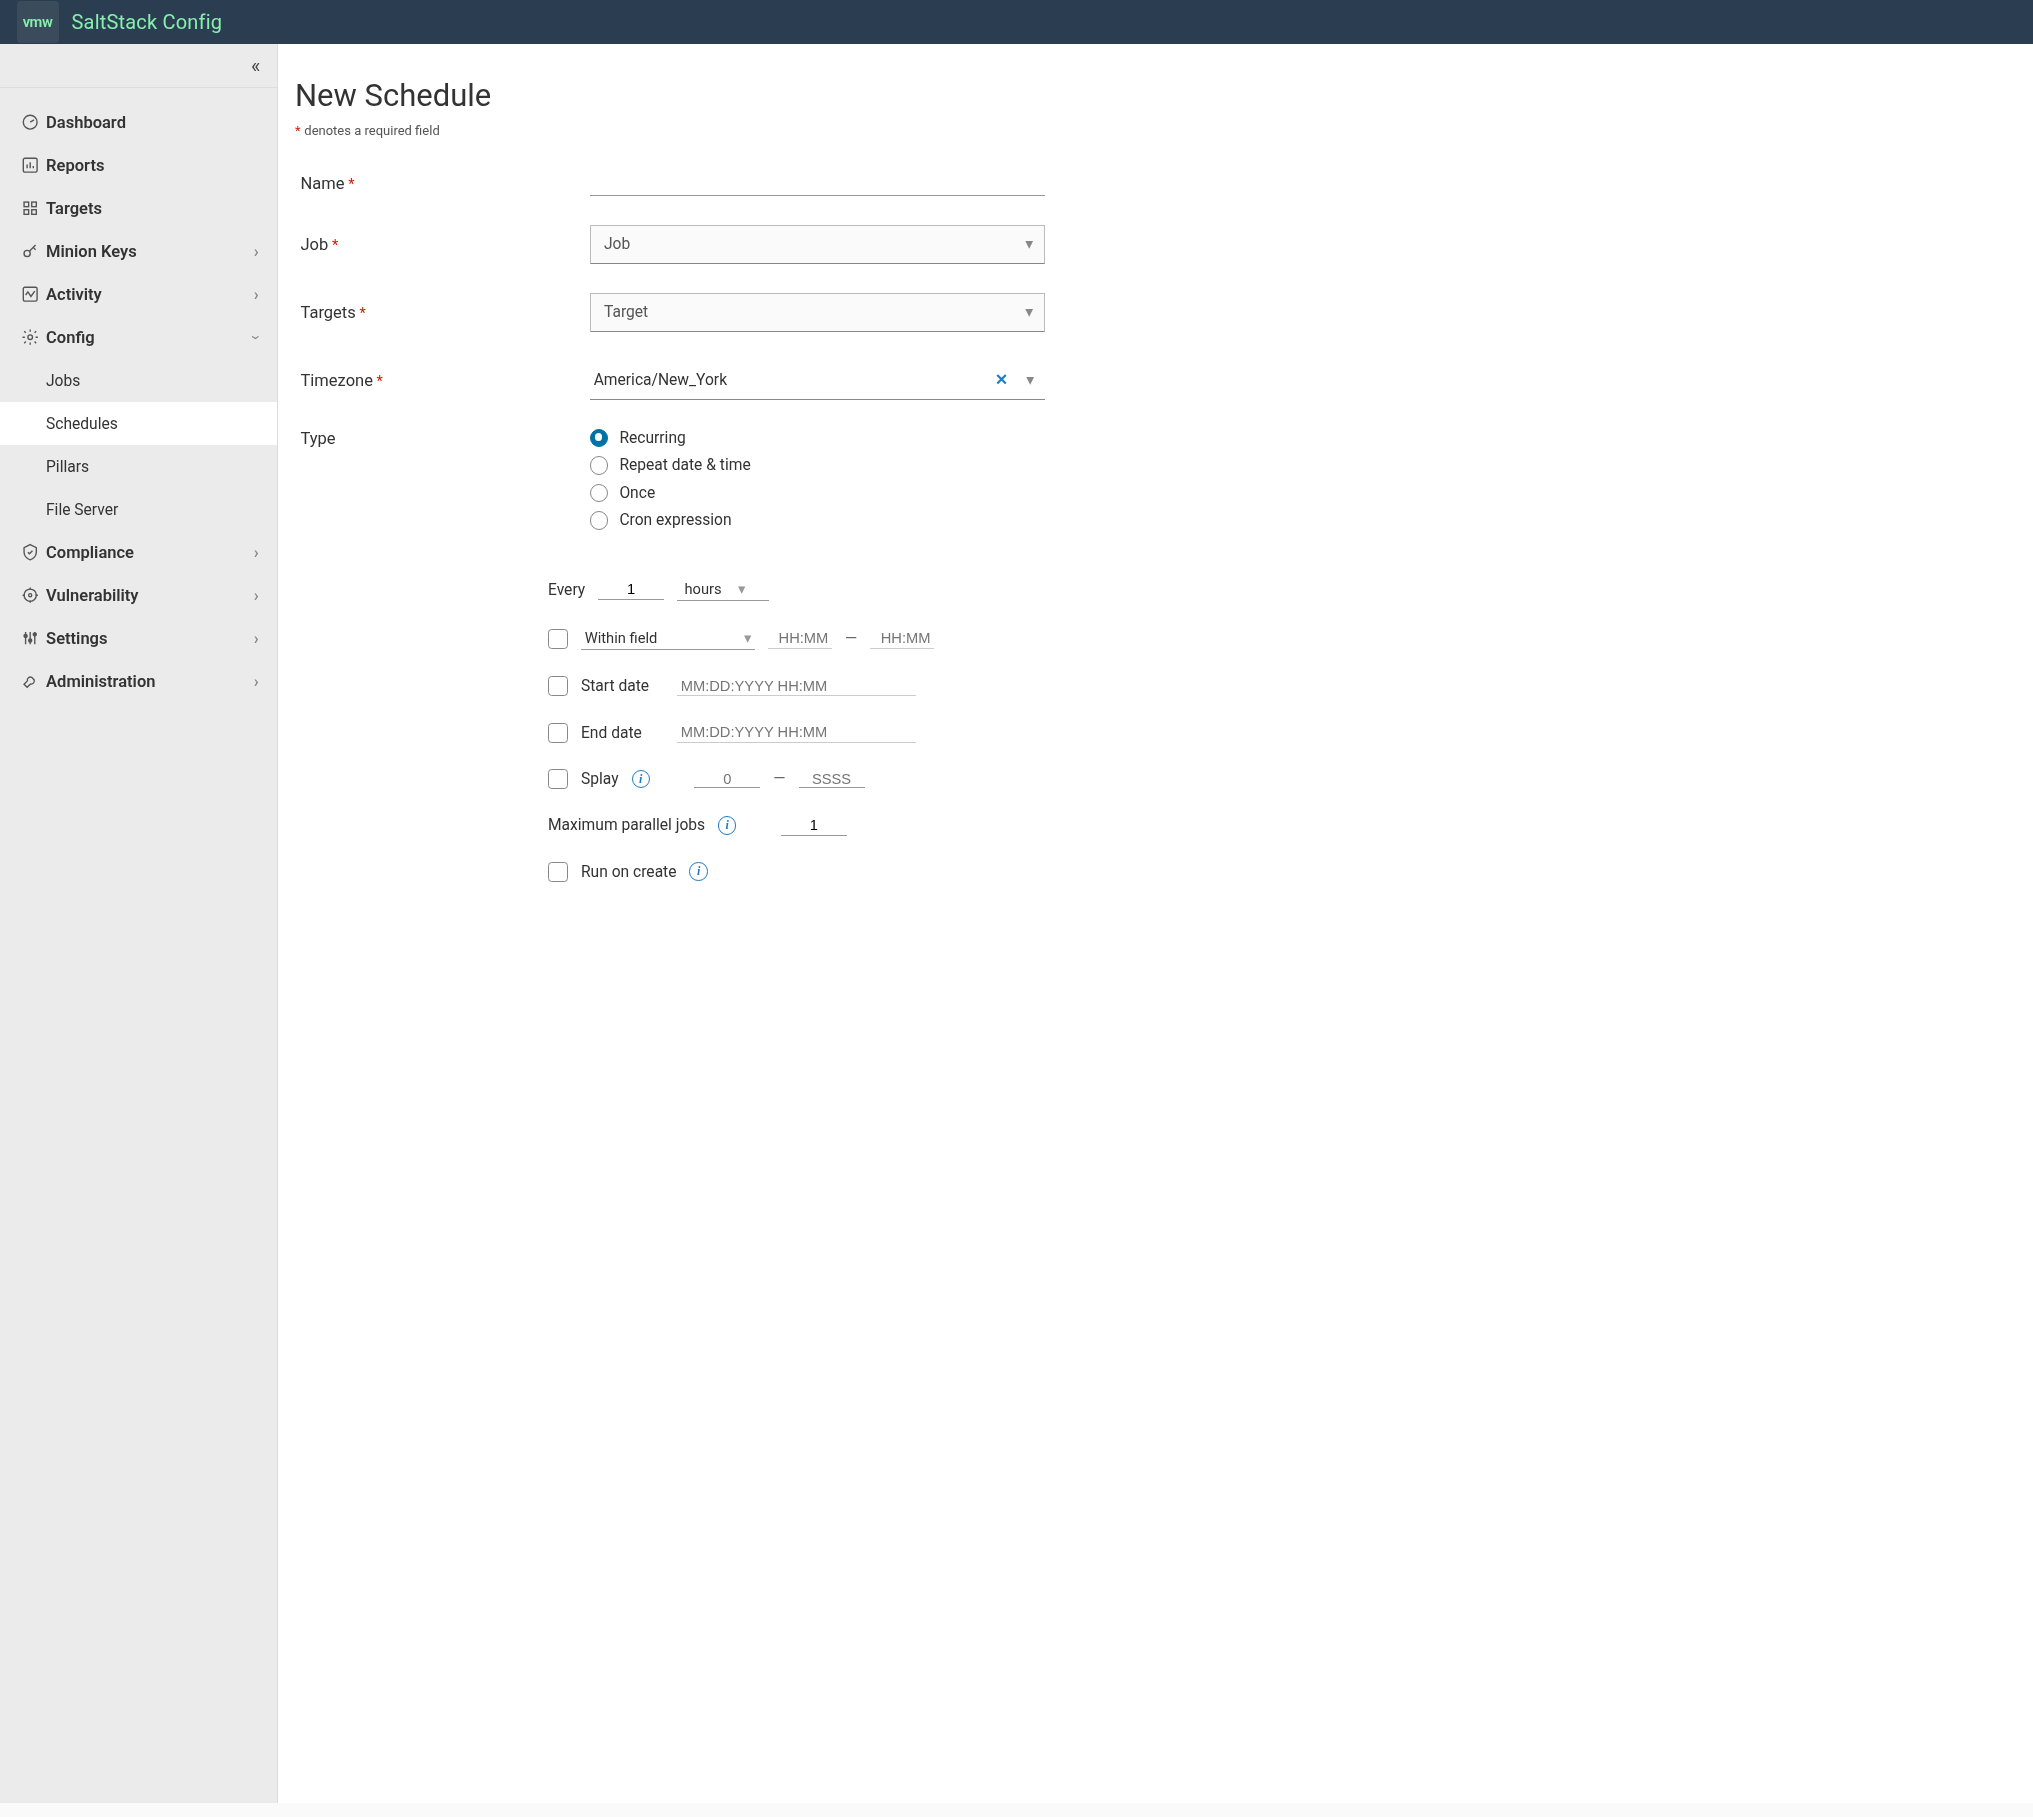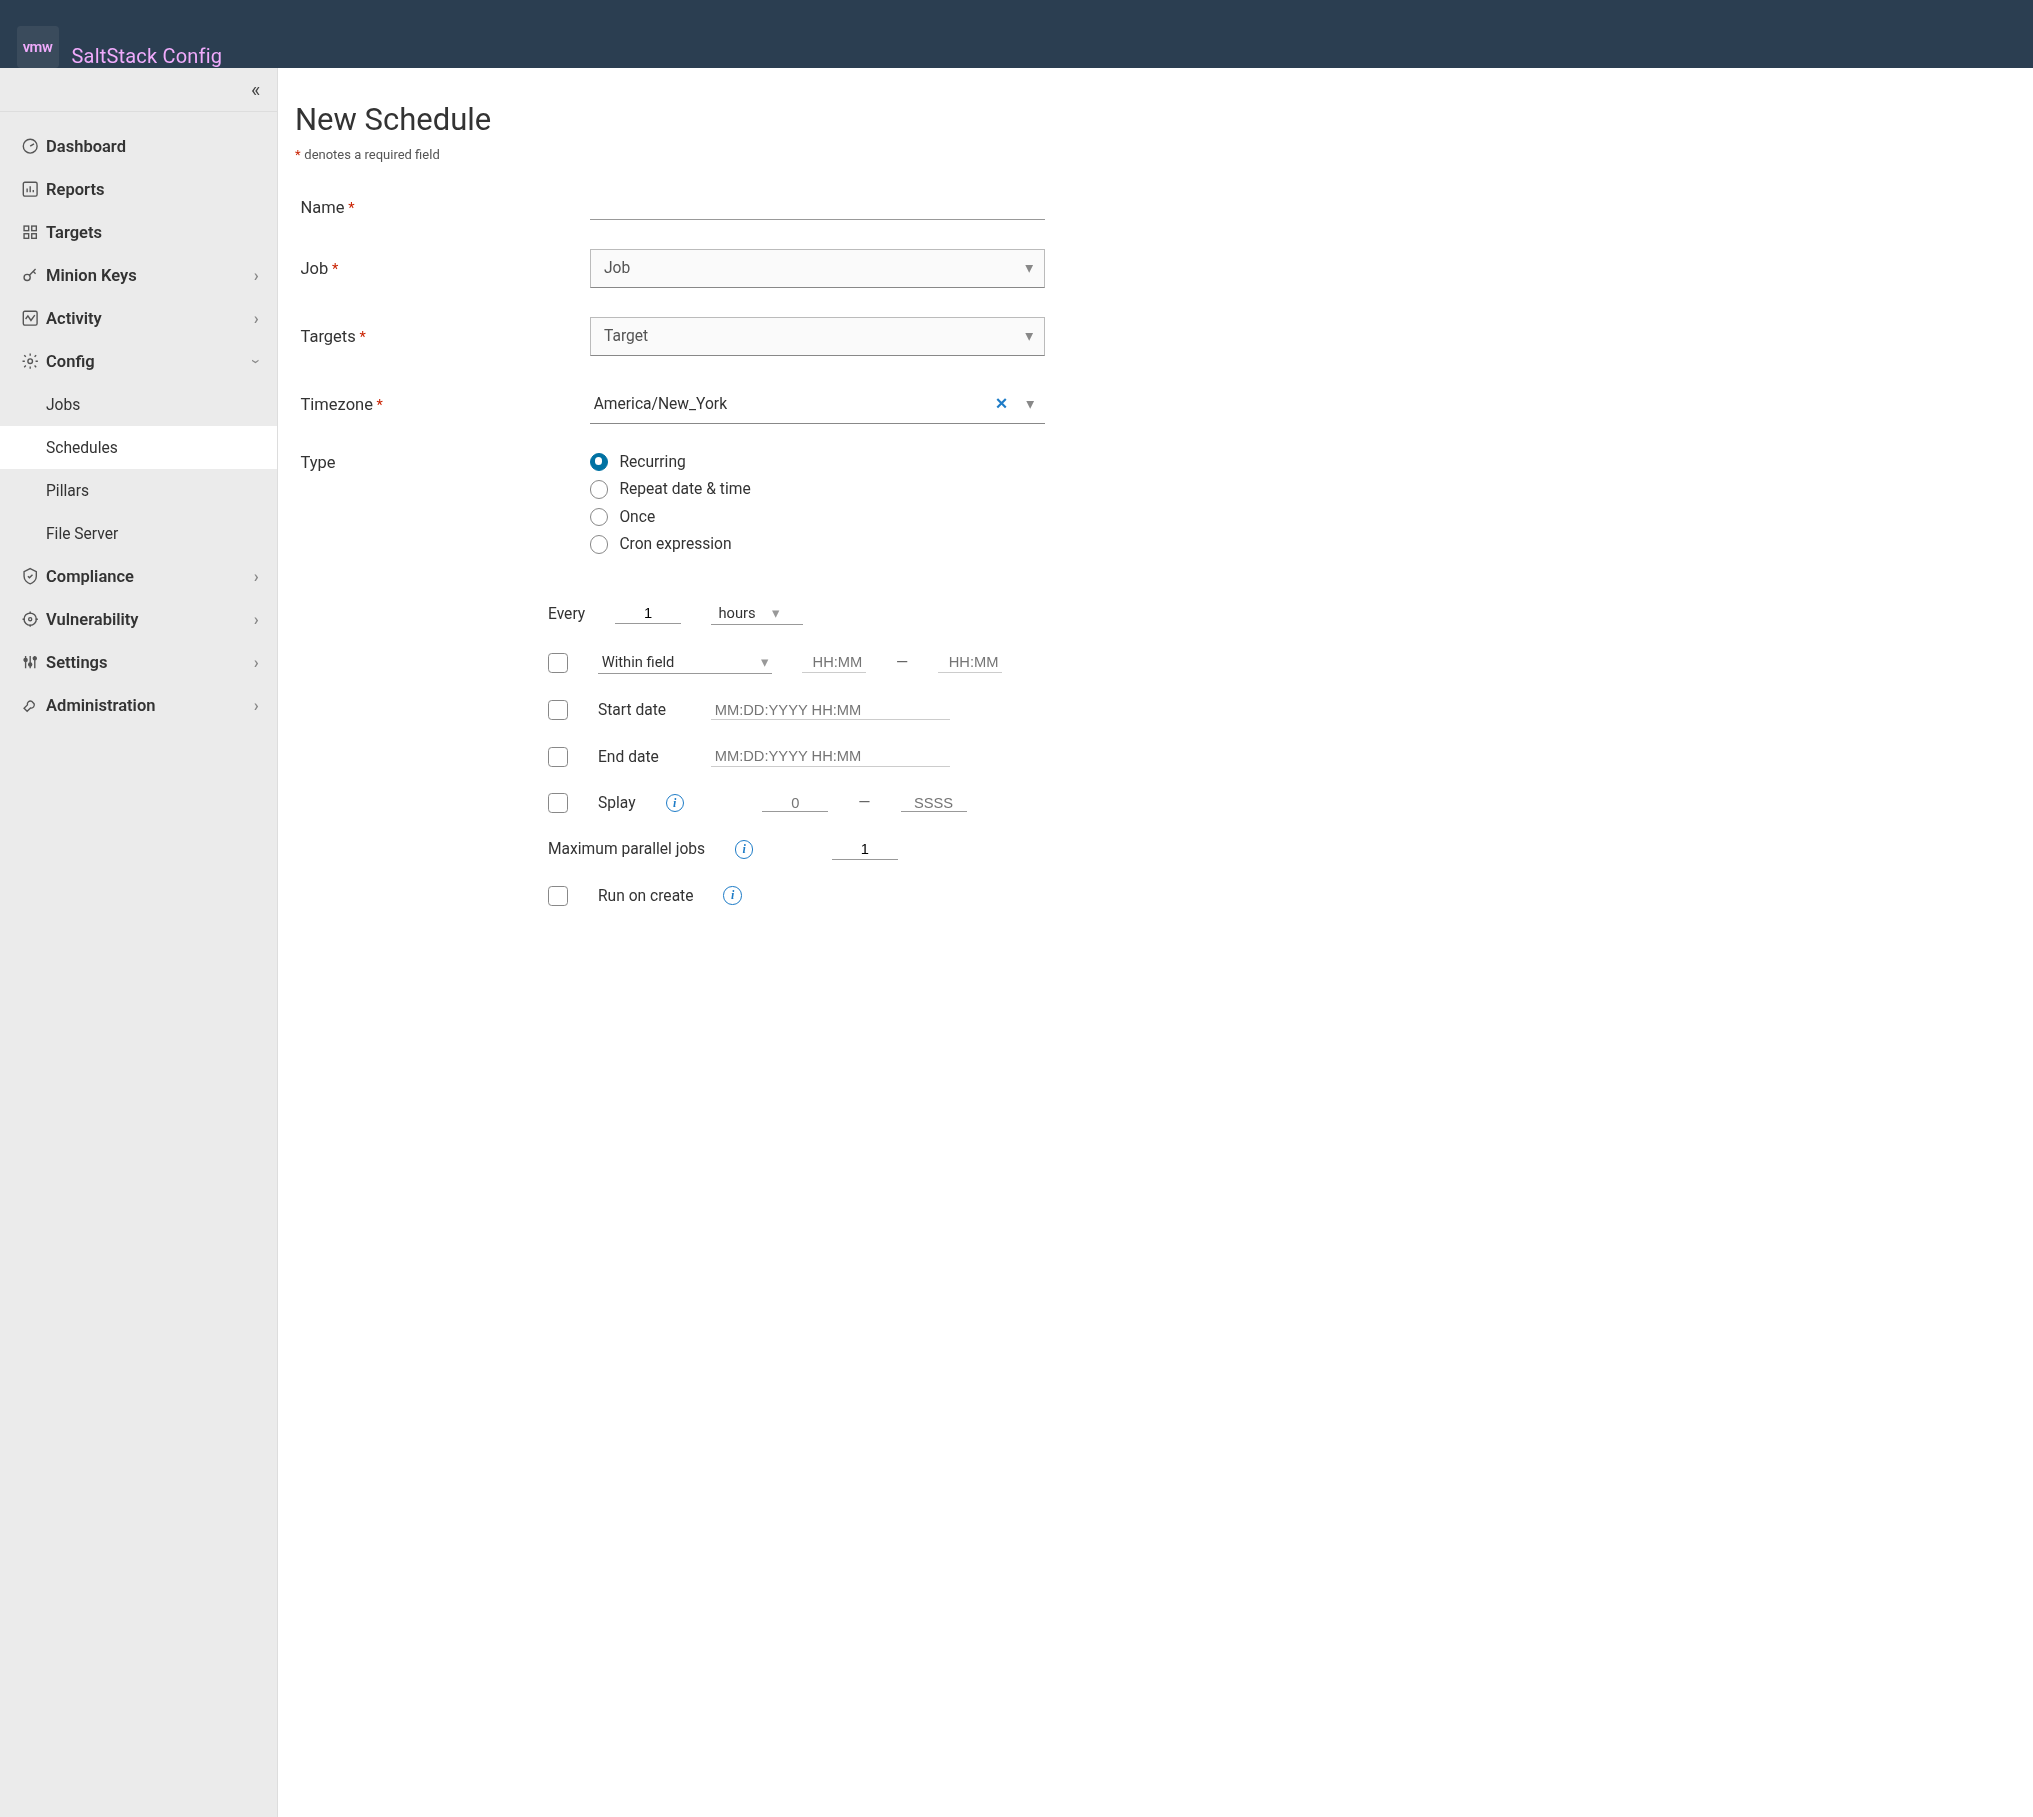--- a/index.html
+++ b/index.html
@@ -5,24 +5,24 @@
   * { box-sizing: border-box; margin: 0; padding: 0; }
   body {
     font-family: -apple-system, BlinkMacSystemFont, "Segoe UI", Roboto, "Helvetica Neue", Arial, sans-serif;
     font-size: 14.7px;
     color: #333;
     background: #fafafa;
   }
   
   .header {
     background: #2b3e51;
-    color: #f0abfc;
-    height: 68px;
-    display: flex;
-    align-items: flex-end;
+    color: #86efac;
+    height: 44px;
+    display: flex;
+    align-items: center;
     padding: 0 16.5px;
   }
   .logo-box {
     width: 42px; height: 42px;
     background: #3a4b5c;
     border-radius: 3.7px;
     display: flex; align-items: center; justify-content: center;
     margin-right: 13px;
     font-weight: 600;
     font-size: 14.7px;
@@ -157,21 +157,21 @@
     width: 18.4px; height: 18.4px; border-radius: 50%;
     border: 1.8px solid #888; display: inline-block; position: relative;
   }
   .radio-circle.checked { border-color: #0072a3; background: #0072a3; }
   .radio-circle.checked::after {
     content: ""; position: absolute; width: 7.3px; height: 7.3px; background:#fff;
     border-radius: 50%; top: 3.7px; left: 3.7px;
   }
 
   .sub-block { margin-left: 253px; max-width: 478px; padding-top: 20px; }
-  .line { display: flex; align-items: center; gap: 30px; margin-bottom: 26px; flex-wrap: wrap; font-size: 15.6px; }
+  .line { display: flex; align-items: center; gap: 13px; margin-bottom: 26px; flex-wrap: wrap; font-size: 15.6px; }
   .line .lbl { color: #333; }
   .mini-input {
     border: none; border-bottom: 0.9px solid #999; width: 66px;
     font-size: 14.7px; padding: 1.8px 3.7px; text-align: right; background: transparent; outline:none;
   }
   .mini-input.placeholder { color: #aaa; }
   .unit-select {
     border: none; border-bottom: 0.9px solid #999; width: 92px;
     padding: 1.8px 3.7px 1.8px 7.3px; font-size: 14.7px; color:#333; position: relative; cursor: pointer;
   }

